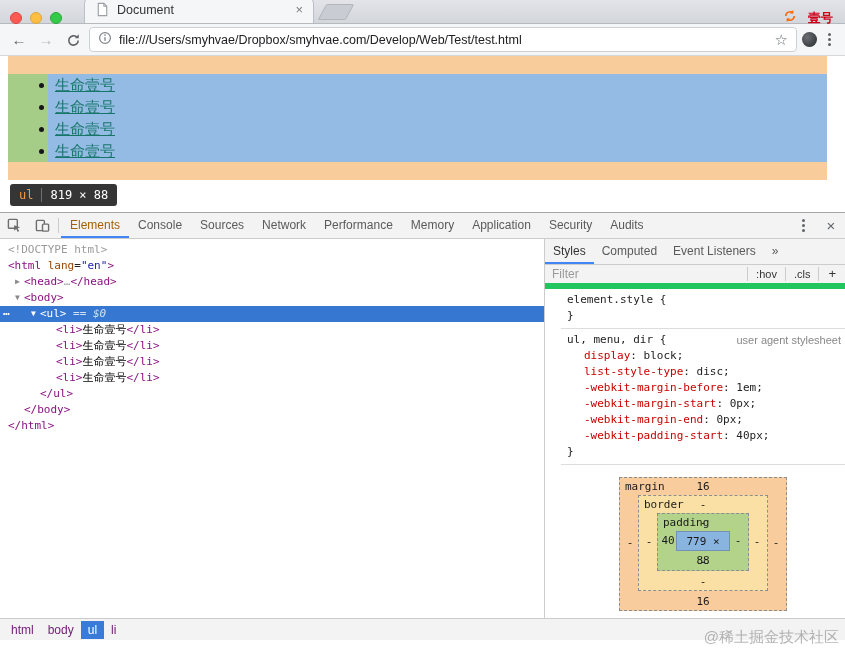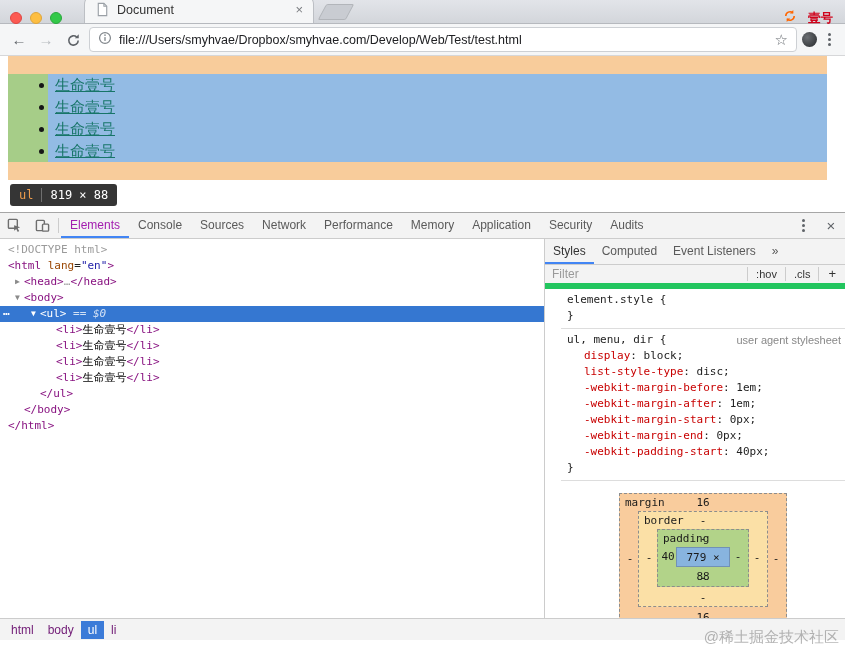--- a/index.html
+++ b/index.html
@@ -51,21 +51,21 @@
   .tt-size { color: #fff; margin-left: 8px; padding-left: 8px; border-left: 1px solid #6f6f6f; }
 
   
   .devtools { height: 428px; border-top: 1px solid #a6a6a6; display: flex; flex-direction: column; background: #fff; }
   .dt-toolbar { height: 26px; background: #f3f3f3; border-bottom: 1px solid #ccc; display: flex; align-items: stretch; flex: 0 0 auto; }
   .dt-iconbtn { width: 28px; display: flex; align-items: center; justify-content: center; color: #5f6368; font-size: 15px; }
   .dt-iconbtn svg { width: 15px; height: 15px; }
   .dt-sep { width: 1px; background: #ccc; margin: 5px 2px; }
   .dt-tabs { display: flex; }
   .dt-tab { padding: 0 9px; line-height: 24px; font-size: 12px; color: #5a5a5a; white-space: nowrap; }
-  .dt-tab.active { color: #a21caf; box-shadow: inset 0 -2px 0 #4285f4; }
+  .dt-tab.active { color: #a16207; box-shadow: inset 0 -2px 0 #4285f4; }
   .dt-right { margin-left: auto; display: flex; }
   .dt-body { flex: 1; display: flex; min-height: 0; }
 
   
   .dt-elements { width: 545px; flex: 0 0 auto; border-right: 1px solid #ccc; overflow: hidden; font-family: "DejaVu Sans Mono", monospace; font-size: 11px; padding-top: 3px; background: #fff; }
   .tr { height: 16px; line-height: 16px; white-space: pre; position: relative; }
   .tr.sel { background: #3577d1; }
   .arrow { display: inline-block; width: 13px; margin-left: -13px; font-size: 8px; color: #8a8a8a; text-align: center; vertical-align: 1px; }
   .tr.sel .arrow { color: #fff; }
   .gutter { position: absolute; left: 3px; top: -2px; color: #fff; font-weight: bold; }
@@ -293,21 +293,20 @@
                 <div class="rule-close">}</div>
               </div>
               <div class="rule">
                 <div class="rule-line">
                   <span class="sel-text">ul, menu, dir {</span>
                   <span class="origin">user agent stylesheet</span>
                 </div>
                 <div class="prop"><span class="prop-name">display</span><span class="prop-colon">: </span><span class="prop-val">block</span><span class="prop-semi">;</span></div>
                 <div class="prop"><span class="prop-name">list-style-type</span><span class="prop-colon">: </span><span class="prop-val">disc</span><span class="prop-semi">;</span></div>
                 <div class="prop"><span class="prop-name">-webkit-margin-before</span><span class="prop-colon">: </span><span class="prop-val">1em</span><span class="prop-semi">;</span></div>
-                <div class="prop"><span class="prop-name">-webkit-margin-after</span><span class="prop-colon">: </span><span class="prop-val">1em</span><span class="prop-semi">;</span></div>
                 <div class="prop"><span class="prop-name">-webkit-margin-start</span><span class="prop-colon">: </span><span class="prop-val">0px</span><span class="prop-semi">;</span></div>
                 <div class="prop"><span class="prop-name">-webkit-margin-end</span><span class="prop-colon">: </span><span class="prop-val">0px</span><span class="prop-semi">;</span></div>
                 <div class="prop"><span class="prop-name">-webkit-padding-start</span><span class="prop-colon">: </span><span class="prop-val">40px</span><span class="prop-semi">;</span></div>
                 <div class="rule-close">}</div>
               </div>
             </div>
 
           <div class="bm-section">
             <div class="bm">
               <div class="bm-box bm-margin">

